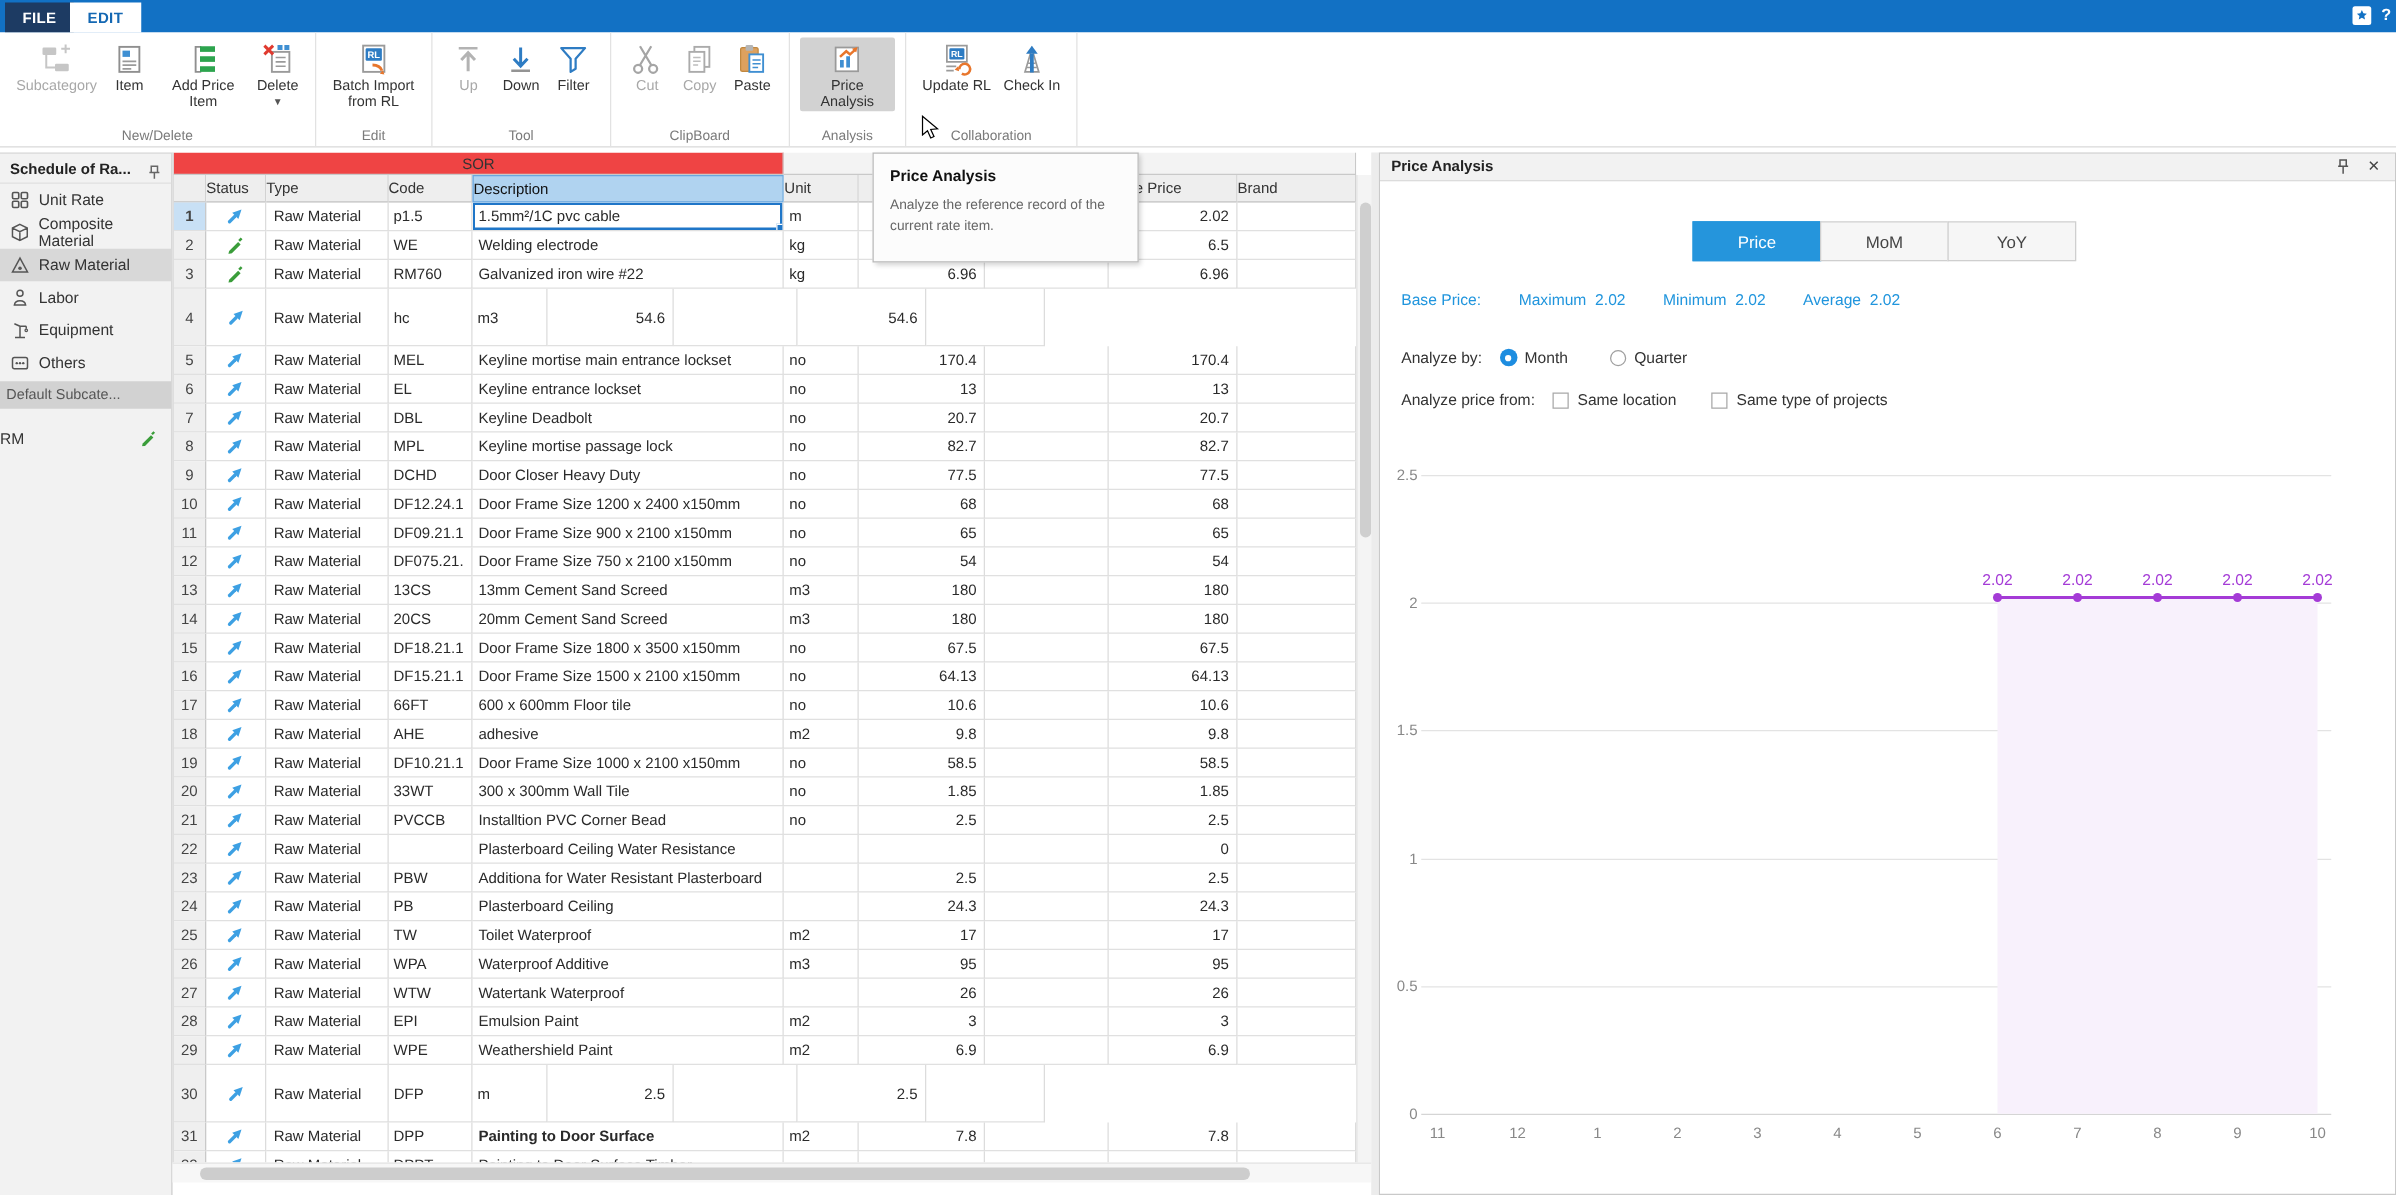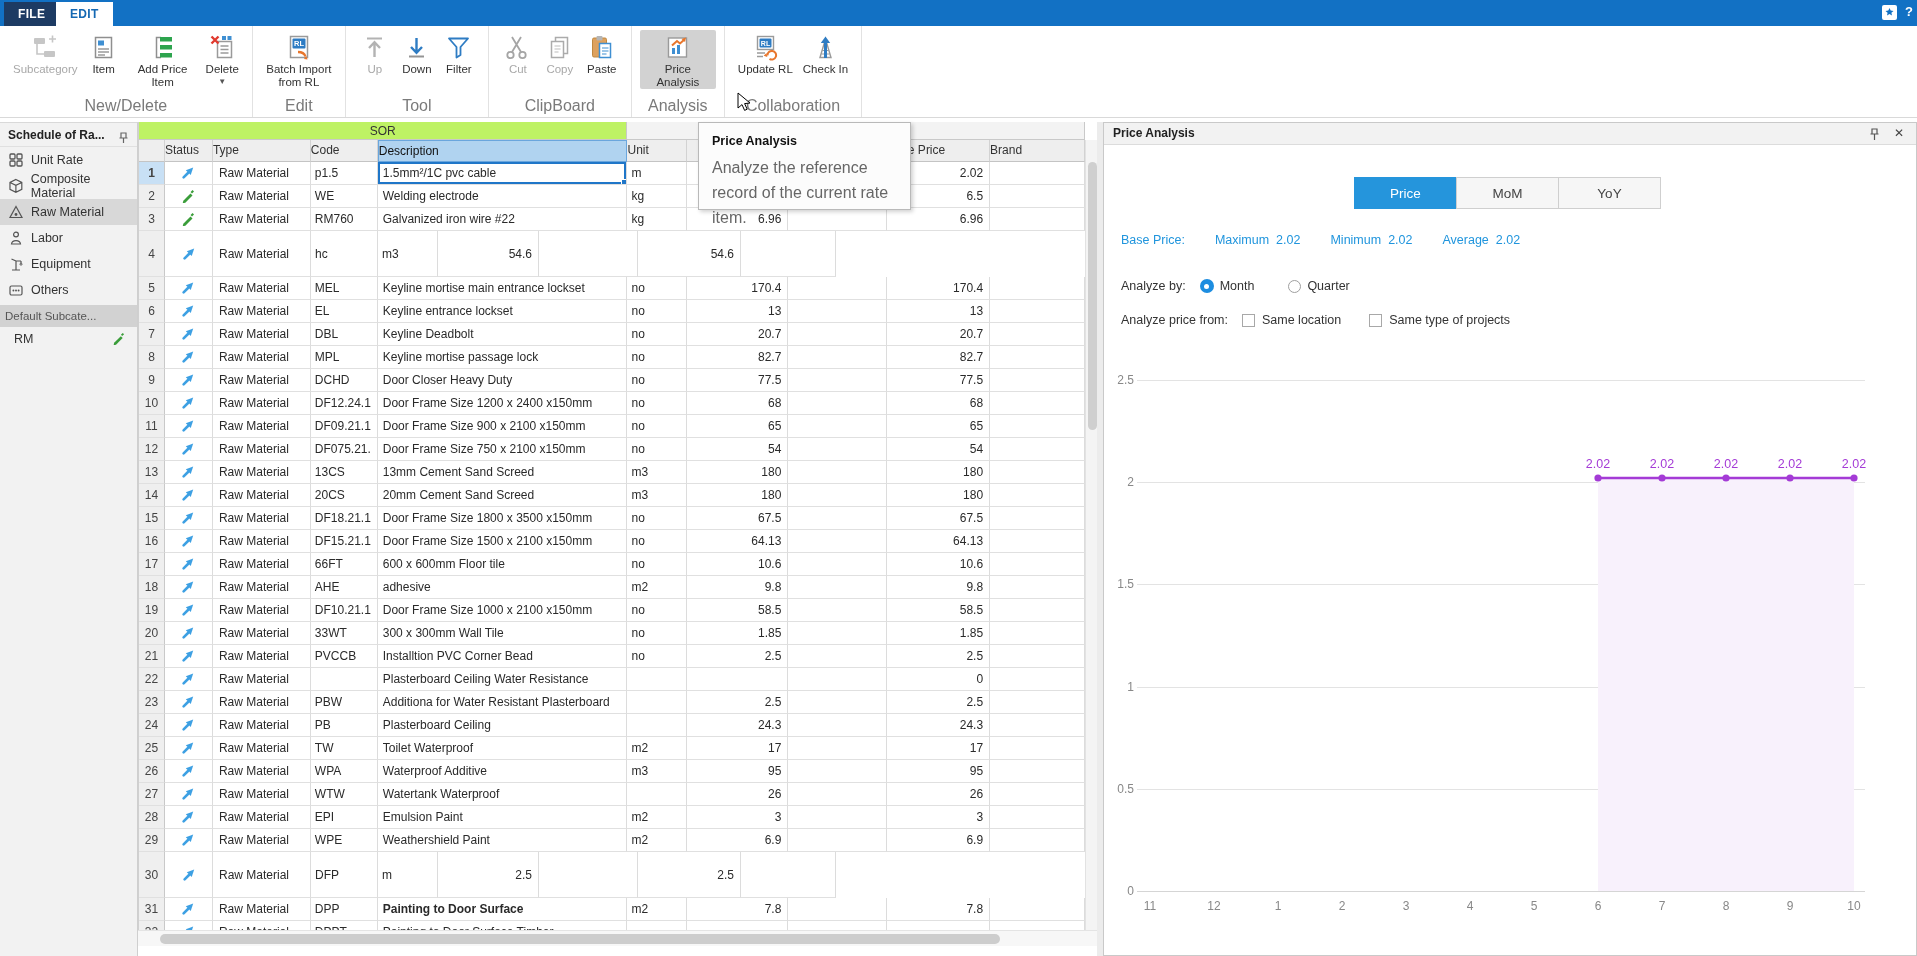--- a/index.html
+++ b/index.html
@@ -20,38 +20,38 @@
   #ribbon { position:absolute; left:0; top:26px; width:1917px; height:92px; background:#ffffff; border-bottom:1px solid #d9d9d9; display:flex; align-items:stretch; }
   .rb-group { position:relative; display:flex; flex-direction:column; border-right:1px solid #e2e2e2; padding:4px 8px 16px 8px; }
   .rb-buttons { display:flex; flex:1; align-items:flex-start; }
   .rb-btn { display:flex; flex-direction:column; align-items:center; padding:4px 5px 0 5px; min-width:42px; border-radius:2px; cursor:pointer; }
   .rb-btn .ricon { width:27px; height:27px; margin-bottom:2px; }
   .rb-btn .ricon svg { width:27px; height:27px; display:block; }
   .rb-btn .rlabel { font-size:11.5px; line-height:1.15; text-align:center; color:#333; max-width:66px; }
   .rb-btn.disabled .rlabel { color:#a8a8a8; }
   .rb-btn.active { background:#d2d2d2; }
   .rb-btn .caret { font-size:8px; color:#555; margin-top:1px; }
-  .rb-grouplabel { position:absolute; bottom:2px; left:0; right:0; text-align:center; font-size:16px; color:#7a7a7a;margin-top:20px; }
+  .rb-grouplabel { position:absolute; bottom:2px; left:0; right:0; text-align:center; font-size:11px; color:#7a7a7a;margin-top:20px; }
 
   
   #sidebar { position:absolute; left:0; top:122px; width:138px; height:834px; background:#f2f2f2; border-right:1px solid #cfcfcf; border-top:1px solid #d9d9d9; }
   #sidebar-title { height:24px; line-height:24px; padding-left:8px; font-weight:bold; font-size:12px; color:#222; border-bottom:1px solid #e0e0e0; position:relative; }
   #sidebar-title .pin { position:absolute; right:8px; top:5px; }
   .sb-item { height:26px; display:flex; align-items:center; font-size:12.5px; color:#333; cursor:pointer; }
   .sb-item .sicon { width:16px; height:16px; margin:0 7px 0 8px; }
   .sb-item.selected { background:#d8d8d8; }
   #sb-subheader { height:22px; line-height:22px; background:#d2d2d2; color:#555; font-size:11.5px; padding-left:5px; margin-top:2px; }
-  .sb-subitem { height:24px; display:flex; align-items:center; font-size:12.5px; color:#333; padding-left:14px; position:relative; cursor:pointer; }
+  .sb-subitem { height:24px; display:flex; align-items:center; font-size:12.5px; color:#333; padding-left:0; position:relative; cursor:pointer;margin-top:12px; }
   .sb-subitem .edit-ic { position:absolute; right:12px; top:5px; }
 
   
   #table { position:absolute; left:138px; top:122px; width:947px; height:808px; background:#fff; border-left:1px solid #d0d0d0; overflow:hidden; }
   #tbl-groupheader { display:flex; height:18px; }
   .grp-cell { height:18px; font-size:12px; color:#333; text-align:center; line-height:18px; border-right:1px solid #c9c9c9; border-bottom:1px solid #c9c9c9; }
-  .grp-sor { background:#bef264; }
+  .grp-sor { background:#ef4444; }
   .grp-rest { background:#f3f3f3; }
   #tbl-colheader { display:flex; height:22px; }
   .hcell { background:#eeeeee; border-right:1px solid #d2d2d2; border-bottom:1px solid #c4c4c4; font-size:12px; color:#333; line-height:21px; overflow:hidden; white-space:nowrap; }
   .hcell.desc-sel { background:#b0d3f0; border:1px solid #6aa6dd; color:#111; }
   .trow { display:flex; background:#fff; }
   .tcell { border-right:1px solid #dcdcdc; border-bottom:1px solid #e0e0e0; font-size:12px; overflow:hidden; white-space:nowrap; display:flex; align-items:center; }
   .tcell.wrap { white-space:normal; line-height:1.25; }
   .c-num { background:#efefef; justify-content:center; color:#444; border-right:1px solid #c9c9c9; }
   .c-num.sel { background:#c8e0f5; font-weight:bold; }
   .c-status { justify-content:center; }
@@ -66,21 +66,21 @@
   
   #vscroll { position:absolute; left:1085px; top:140px; width:12px; height:790px; background:#f4f4f4; border-left:1px solid #e2e2e2; }
   #vscroll .thumb { position:absolute; left:1.5px; top:22px; width:9px; height:268px; background:#cfcfcf; border-radius:5px; }
   #hscroll { position:absolute; left:138px; top:930px; width:959px; height:16px; background:#f7f7f7; border-top:1px solid #e4e4e4; }
   #hscroll .thumb { position:absolute; left:22px; top:3px; width:840px; height:10px; background:#cdcdcd; border-radius:5px; }
   #splitter { position:absolute; left:1097px; top:122px; width:6px; height:834px; background:#ececec; }
 
   
   #tooltip { position:absolute; left:698px; top:122px; width:213px; height:88px; background:#fcfcfc; border:1px solid #b9b9b9; box-shadow:2px 2px 4px rgba(0,0,0,.18); z-index:30; padding:11px 13px; }
   #tooltip .tt-title { font-size:12.5px; font-weight:bold; color:#111; margin-bottom:8px; }
-  #tooltip .tt-body { font-size:16px; color:#666; line-height:1.55; }
+  #tooltip .tt-body { font-size:11px; color:#666; line-height:1.55; }
 
   
   #cursor { position:absolute; left:737px; top:92px; z-index:40; }
 
   
   #panel { position:absolute; left:1103px; top:122px; width:814px; height:834px; background:#fff; border:1px solid #c9c9c9; }
   #panel-header { height:22px; background:#f2f2f2; border-bottom:1px solid #dcdcdc; position:relative; }
   #panel-title { position:absolute; left:9px; top:3px; font-size:12px; font-weight:bold; color:#222; }
   #panel-pin { position:absolute; right:36px; top:4px; cursor:pointer; }
   #panel-close { position:absolute; right:12px; top:3px; font-size:12px; color:#444; cursor:pointer; }

